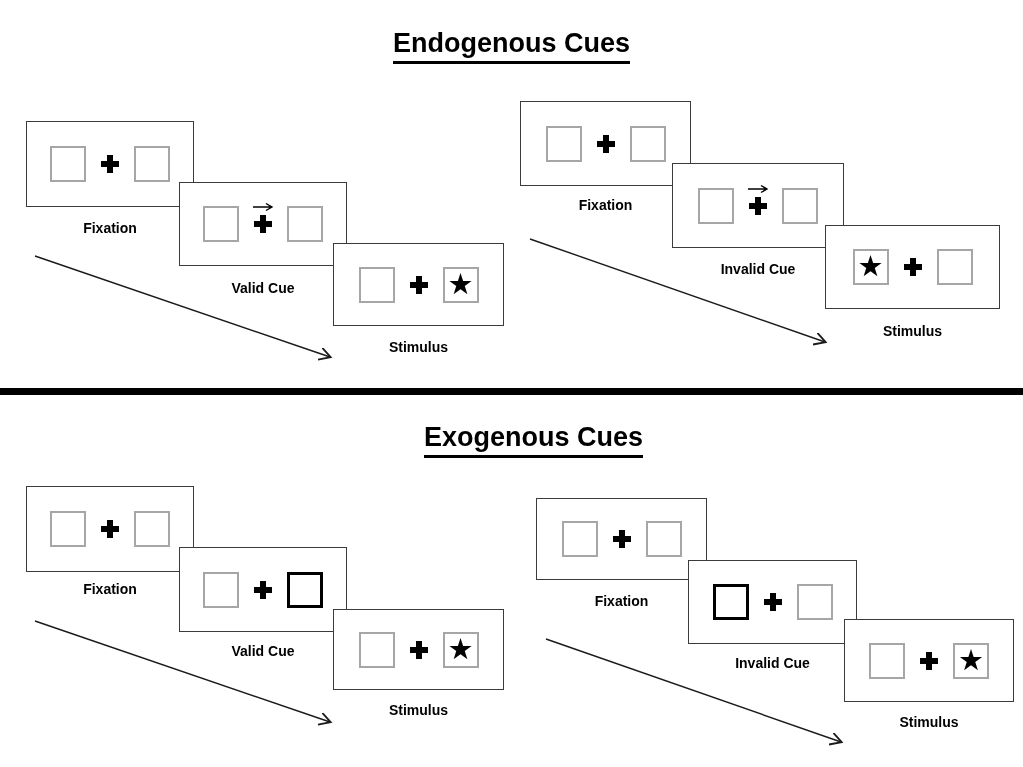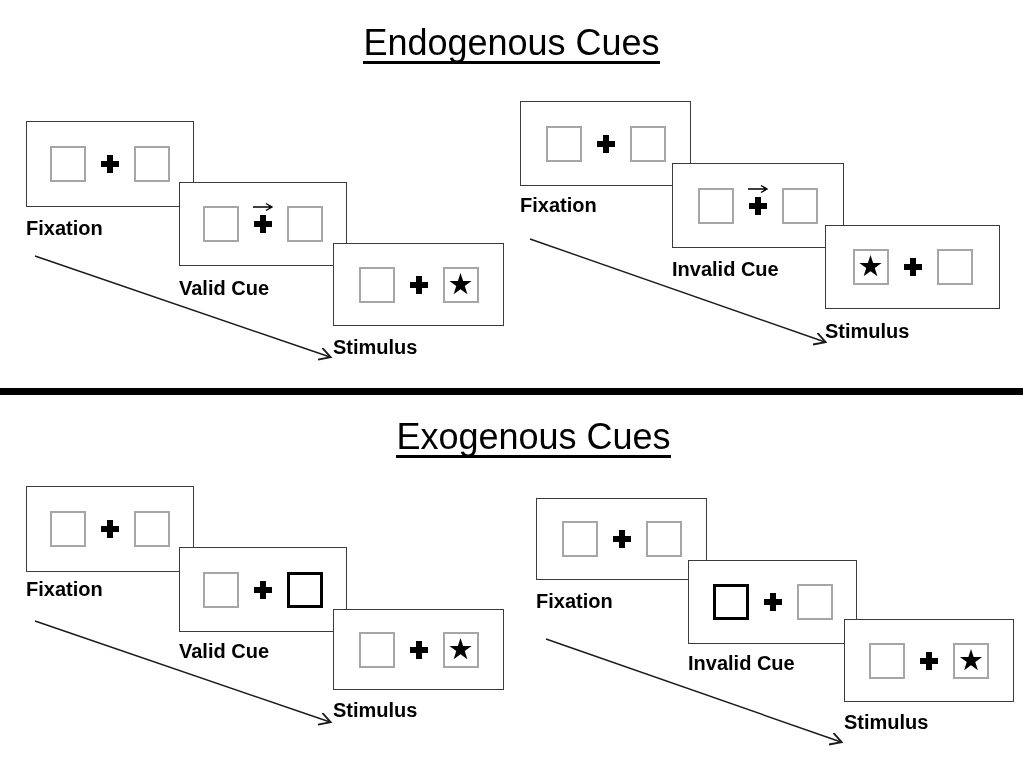--- a/index.html
+++ b/index.html
@@ -1,38 +1,38 @@
 <!DOCTYPE html>
 <html><head>
 <meta charset="utf-8">
 <style>
   html,body{margin:0;padding:0;background:#ffffff;}
   #canvas{
     position:relative;width:1023px;height:767px;background:#ffffff;
     font-family:"Liberation Sans",sans-serif;color:#000;overflow:hidden;
   }
-  .title{position:absolute;left:0;width:100%;text-align:center;font-weight:400;font-size:36px;line-height:34px;}
+  .title{position:absolute;left:0;width:100%;text-align:center;font-weight:700;font-size:27px;line-height:34px;}
   .title-inner{display:inline-block;border-bottom:3px solid #000;padding-bottom:1px;}
   .divider{position:absolute;left:0;top:388px;width:1023px;height:7px;background:#000;}
   .card{
     position:absolute;background:#ffffff;border:1px solid #3b3b3b;
     display:flex;align-items:center;justify-content:center;box-sizing:border-box;
   }
   .row{display:flex;align-items:center;gap:15px;}
   .sq{width:32px;height:32px;border:2px solid #a6a6a6;background:#fff;box-sizing:content-box;
       display:flex;align-items:center;justify-content:center;}
   .sq.bold{width:30px;height:30px;border:3px solid #000;}
   .plus{position:relative;width:18px;height:18px;flex:0 0 auto;}
   .plus::before{content:"";position:absolute;left:0;right:0;top:6px;height:6px;background:#000;}
   .plus::after{content:"";position:absolute;top:0;bottom:0;left:6px;width:6px;background:#000;}
   .stack{position:relative;display:flex;align-items:center;justify-content:center;}
   .cue-arrow{position:absolute;top:-15px;left:50%;transform:translateX(-46%);}
   .star-glyph{font-family:"DejaVu Sans",sans-serif;font-size:29px;line-height:32px;color:#000;
       display:block;text-align:center;margin-top:-2px;}
-  .lbl{position:absolute;font-weight:700;font-size:20px;line-height:21px;text-align:left;}
+  .lbl{position:absolute;font-weight:700;font-size:14px;line-height:21px;text-align:center;}
   .overlay{position:absolute;left:0;top:0;pointer-events:none;}
 </style>
 </head>
 <body>
 
 <div id="canvas">
 
   <div class="title" style="top:26px;">
     <span class="title-inner">Endogenous Cues</span>
   </div>

